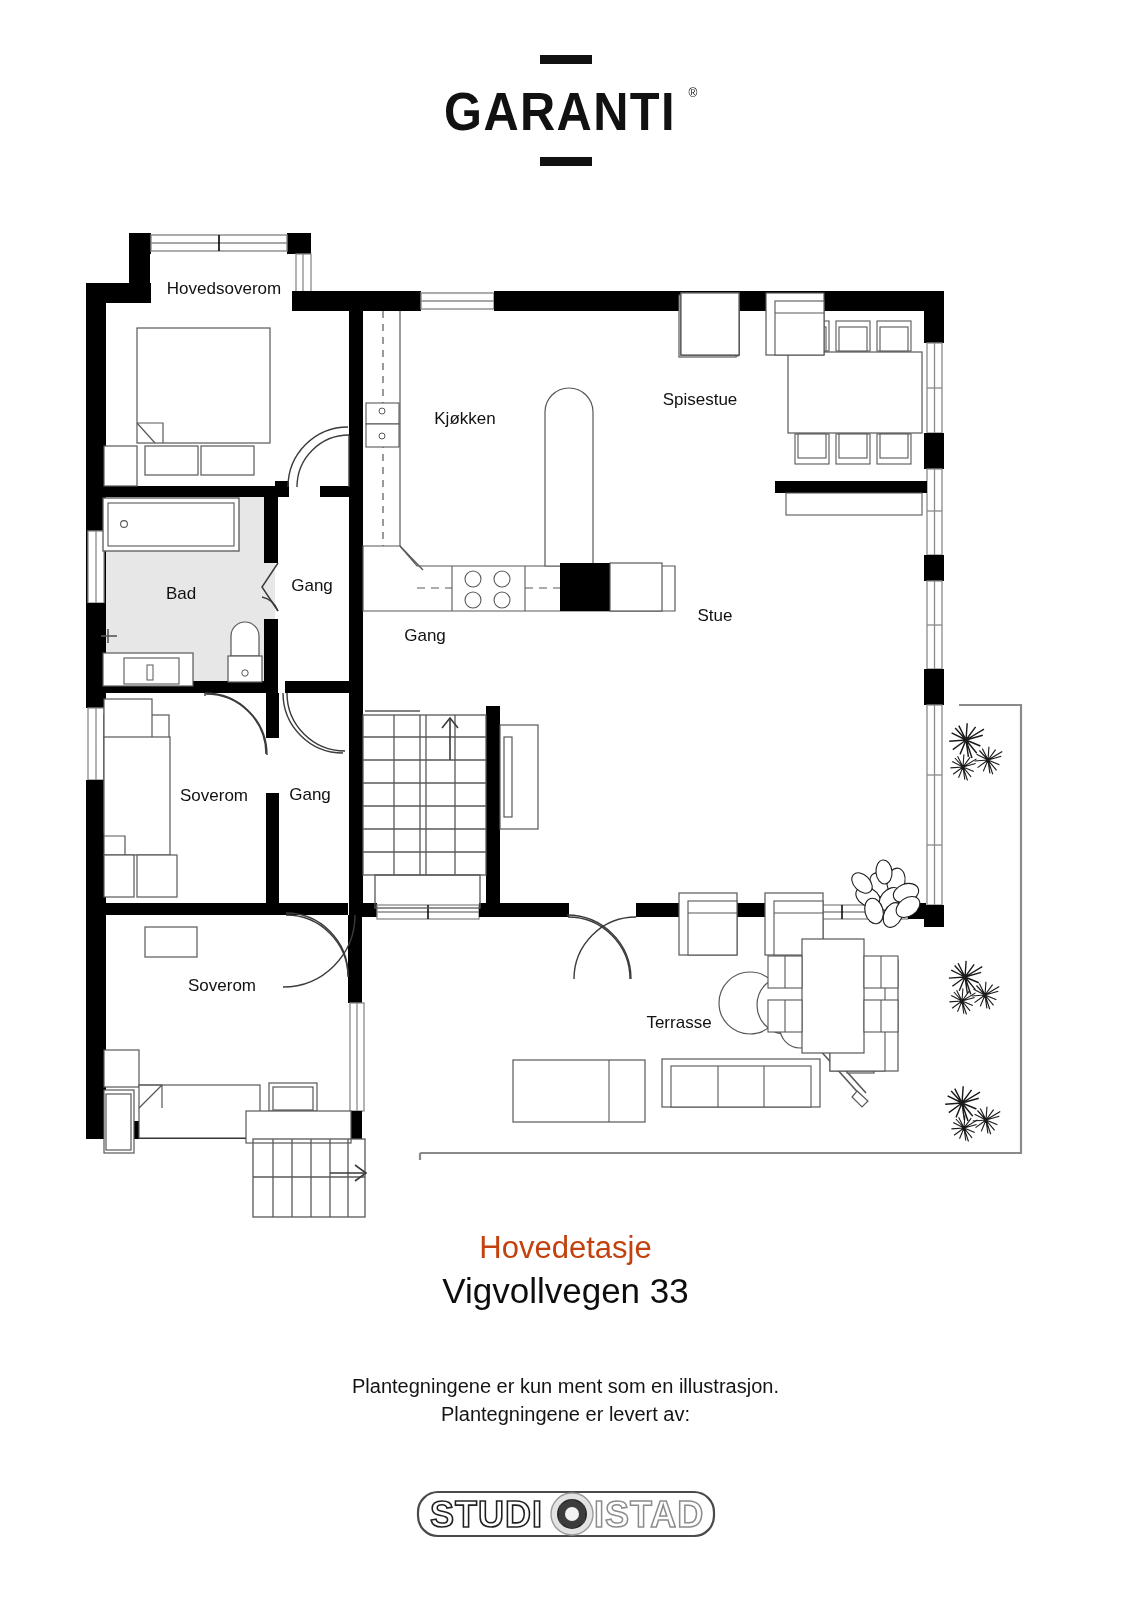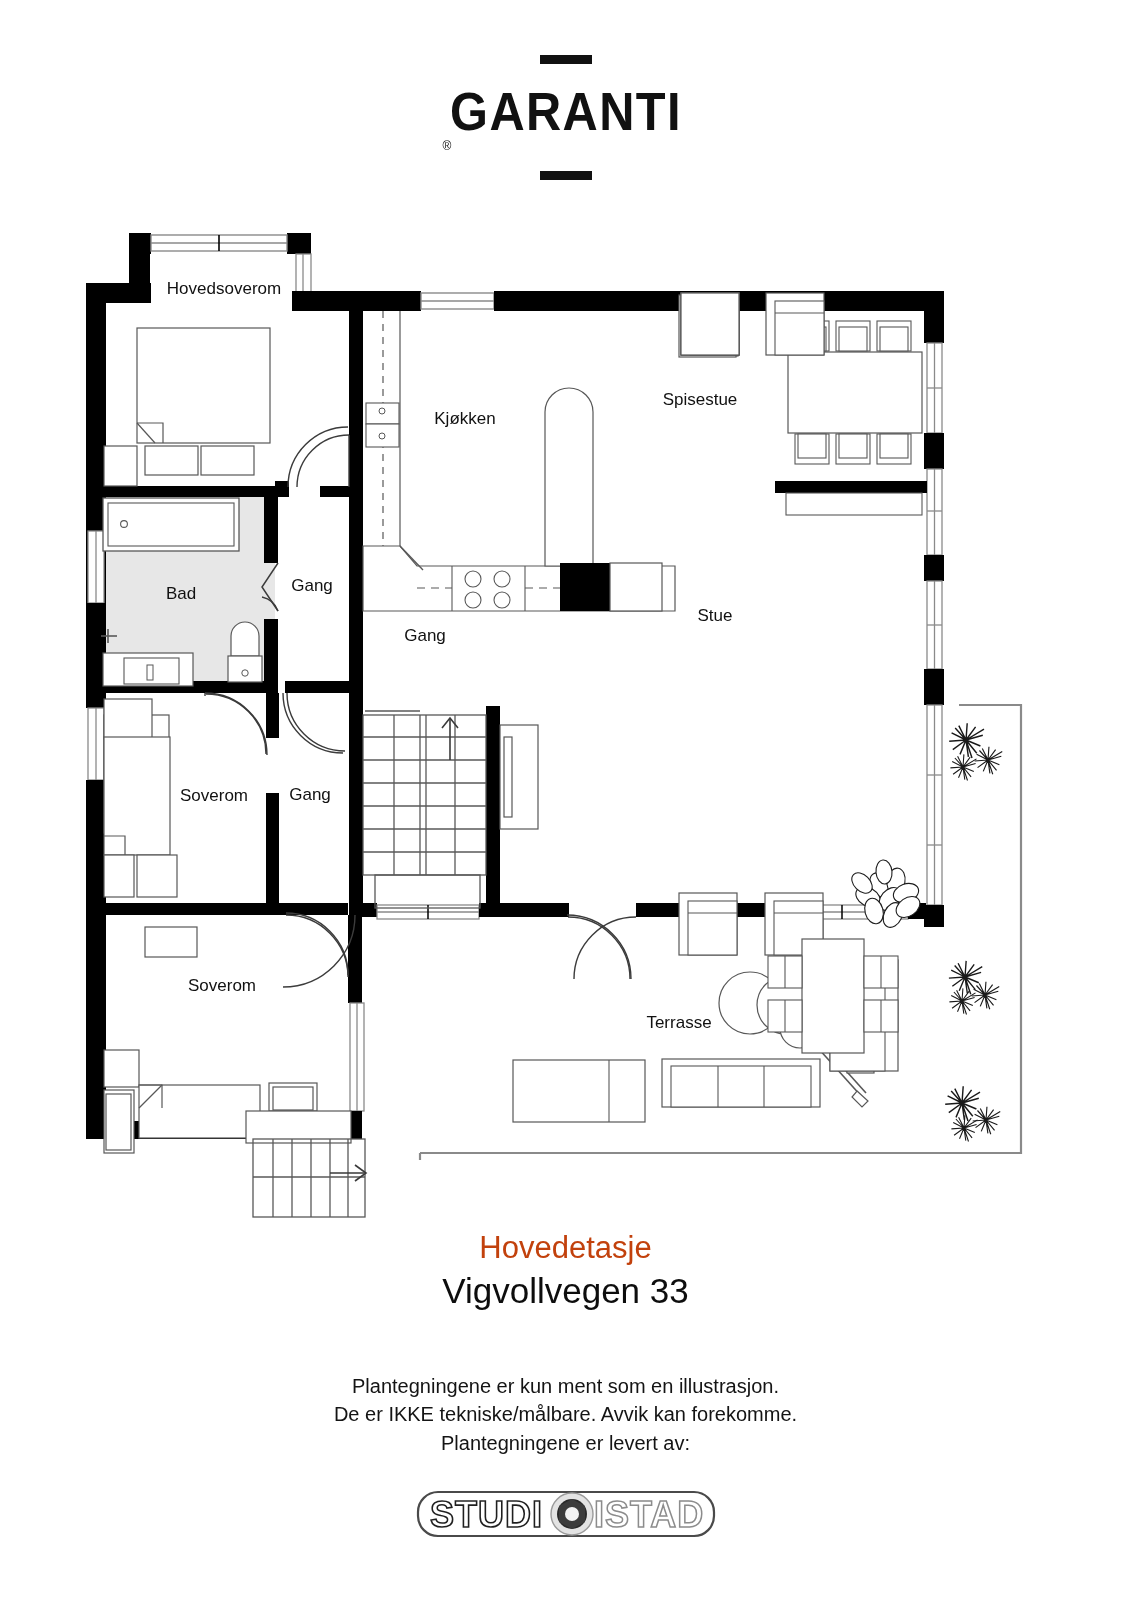--- a/index.html
+++ b/index.html
@@ -31,21 +31,20 @@
   }
   .brand-rule {
     width: 52px;
     height: 9px;
     background: #111111;
   }
   #brand-wordmark-row {
     display: flex;
     align-items: flex-start;
     margin: 21px 0 19px 0;
-    flex-direction: column;
   }
   #brand-wordmark {
     font-family: "Liberation Sans", sans-serif;
     font-weight: bold;
     font-size: 53px;
     letter-spacing: 1.5px;
     color: #111111;
     line-height: 1;
     transform: scaleX(0.92);
     transform-origin: center;
@@ -648,21 +647,20 @@
 </svg>
 </div>
 
 <div id="plan-caption">
   <div id="caption-floor">Hovedetasje</div>
   <div id="caption-address">Vigvollvegen 33</div>
 </div>
 
 <div id="disclaimer">
   <div>Plantegningene er kun ment som en illustrasjon.</div>
-  <div>De er IKKE tekniske/målbare. Avvik kan forekomme.</div>
   <div>Plantegningene er levert av:</div>
 </div>
 
 <svg id="studio-logo" viewBox="0 0 300 52">
   <rect x="2" y="4" width="296" height="44" rx="20" ry="20" fill="#ffffff" stroke="#4a4a4a" stroke-width="2.2"></rect>
   <text x="14" y="39" font-family="&quot;Liberation Sans&quot;, sans-serif" font-size="36" font-weight="bold" letter-spacing="1" fill="none" stroke="#1f1f1f" stroke-width="1.6">STUDI</text>
   <g>
     <circle cx="156" cy="26" r="21" fill="#e3e3e3" stroke="#9a9a9a" stroke-width="1.4"></circle>
     <circle cx="156" cy="26" r="15" fill="#2a2a2a"></circle>
     <path d="M156,11 L169,18 L169,34 L156,41 L143,34 L143,18 Z" fill="#3c3c3c"></path>

